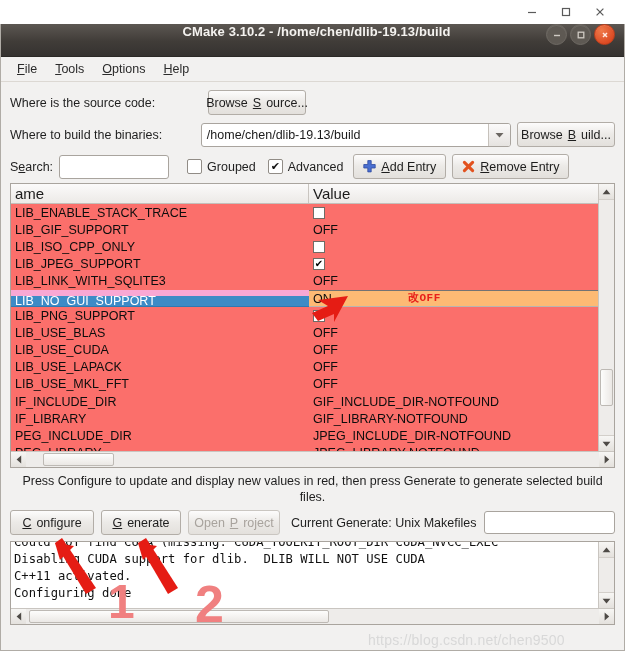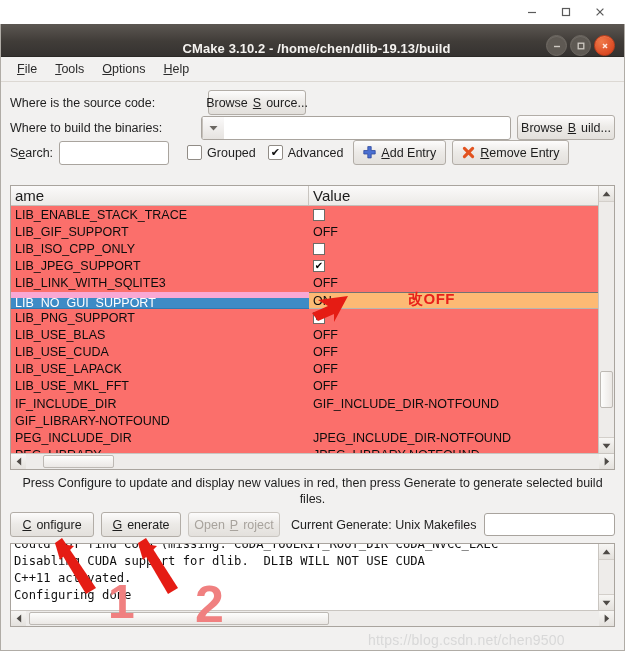--- a/index.html
+++ b/index.html
@@ -43,21 +43,21 @@
     border-top: none;
     background: #f2f1f0;
     position: relative;
     overflow: hidden;
   }
 
   .titlebar {
     height: 32px;
     background: linear-gradient(to bottom, #5c5752 0%, #403c38 55%, #353230 100%);
     display: flex;
-    align-items: flex-end;
+    align-items: flex-start;
     position: relative;
     border-bottom: 1px solid #2b2926;
   }
   .titlebar-title {
     flex: 1;
     text-align: center;
     color: #f4f2ef;
     font-size: 13px;
     font-weight: bold;
     letter-spacing: 0.1px;
@@ -108,20 +108,21 @@
 
   
   .body-area {
     padding: 8px 9px 0 9px;
     background: #f2f1f0;
   }
 
   .row {
     display: flex;
     align-items: center;
+    margin-bottom: 7px;
   }
   .row-label {
     font-size: 12.5px;
     color: #1f1f1f;
     white-space: nowrap;
   }
 
   .txtfield {
     box-sizing: border-box;
     height: 24px;
@@ -397,22 +398,22 @@
     white-space: pre;
     margin-top: -8px;
   }
   .console-vs { width: 15px; background:#efedea; border-left:1px solid #c9c5c0; display:flex; flex-direction:column; flex:none; }
 
   
   .annot { position: absolute; pointer-events: none; }
   .cn-annot {
     position: absolute;
     color: #e8211b;
-    font-family: Liberation Sans, sans-serif;
-    font-size: 15px;
+    font-family: Liberation Mono, monospace;
+    font-size: 11px;
     font-weight: bold;
     letter-spacing: 0.5px;
     text-align: center;
   }
   .marker {
     position: absolute;
     color: #f08080;
     font-family: "Liberation Sans", sans-serif;
     font-weight: bold;
     pointer-events: none;
@@ -487,34 +488,35 @@
       <div class="btn" style="margin-left:6px;width:98px">
         <span>Browse </span>
           <u>S</u>
           <span>ource...</span>
       </div>
     </div>
 
     <div class="row">
       <div class="row-label" style="width:192px">Where to build the binaries:</div>
       <div class="combo-wrap" style="width:312px">
+        <div class="combo-text">/home/chen/dlib-19.13/build</div>
         <div class="combo-arrow">
           <svg width="9" height="6" viewBox="0 0 9 6">
               <polygon points="0.5,1 8.5,1 4.5,5.4" fill="#6b6762"></polygon>
             </svg>
         </div>
       </div>
       <div class="btn" style="margin-left:6px;width:98px">
         <span>Browse </span>
           <u>B</u>
           <span>uild...</span>
       </div>
     </div>
 
-    <div class="row" style="margin-bottom:20px">
+    <div class="row" style="margin-bottom:4px">
       <div class="row-label"><span>S</span><u>e</u><span>arch:</span></div>
       <div class="txtfield" style="width:110px;margin-left:6px" title="">
         <span></span>
       </div>
 
       <div class="checkbox-label" style="margin-left:18px">
         <span class="cbox"></span>
         <span>Grouped</span>
       </div>
 
@@ -603,20 +605,21 @@
               </div>
               <div class="trow">
                 <div class="tc-name">LIB_USE_MKL_FFT</div>
                 <div class="tc-value">OFF</div>
               </div>
               <div class="trow">
                 <div class="tc-name">IF_INCLUDE_DIR</div>
                 <div class="tc-value">GIF_INCLUDE_DIR-NOTFOUND</div>
               </div>
               <div class="trow">
+                <div class="tc-name">IF_LIBRARY</div>
                 <div class="tc-value">GIF_LIBRARY-NOTFOUND</div>
               </div>
               <div class="trow">
                 <div class="tc-name">PEG_INCLUDE_DIR</div>
                 <div class="tc-value">JPEG_INCLUDE_DIR-NOTFOUND</div>
               </div>
               <div class="trow">
                 <div class="tc-name">PEG_LIBRARY</div>
                 <div class="tc-value">JPEG_LIBRARY-NOTFOUND</div>
               </div>

